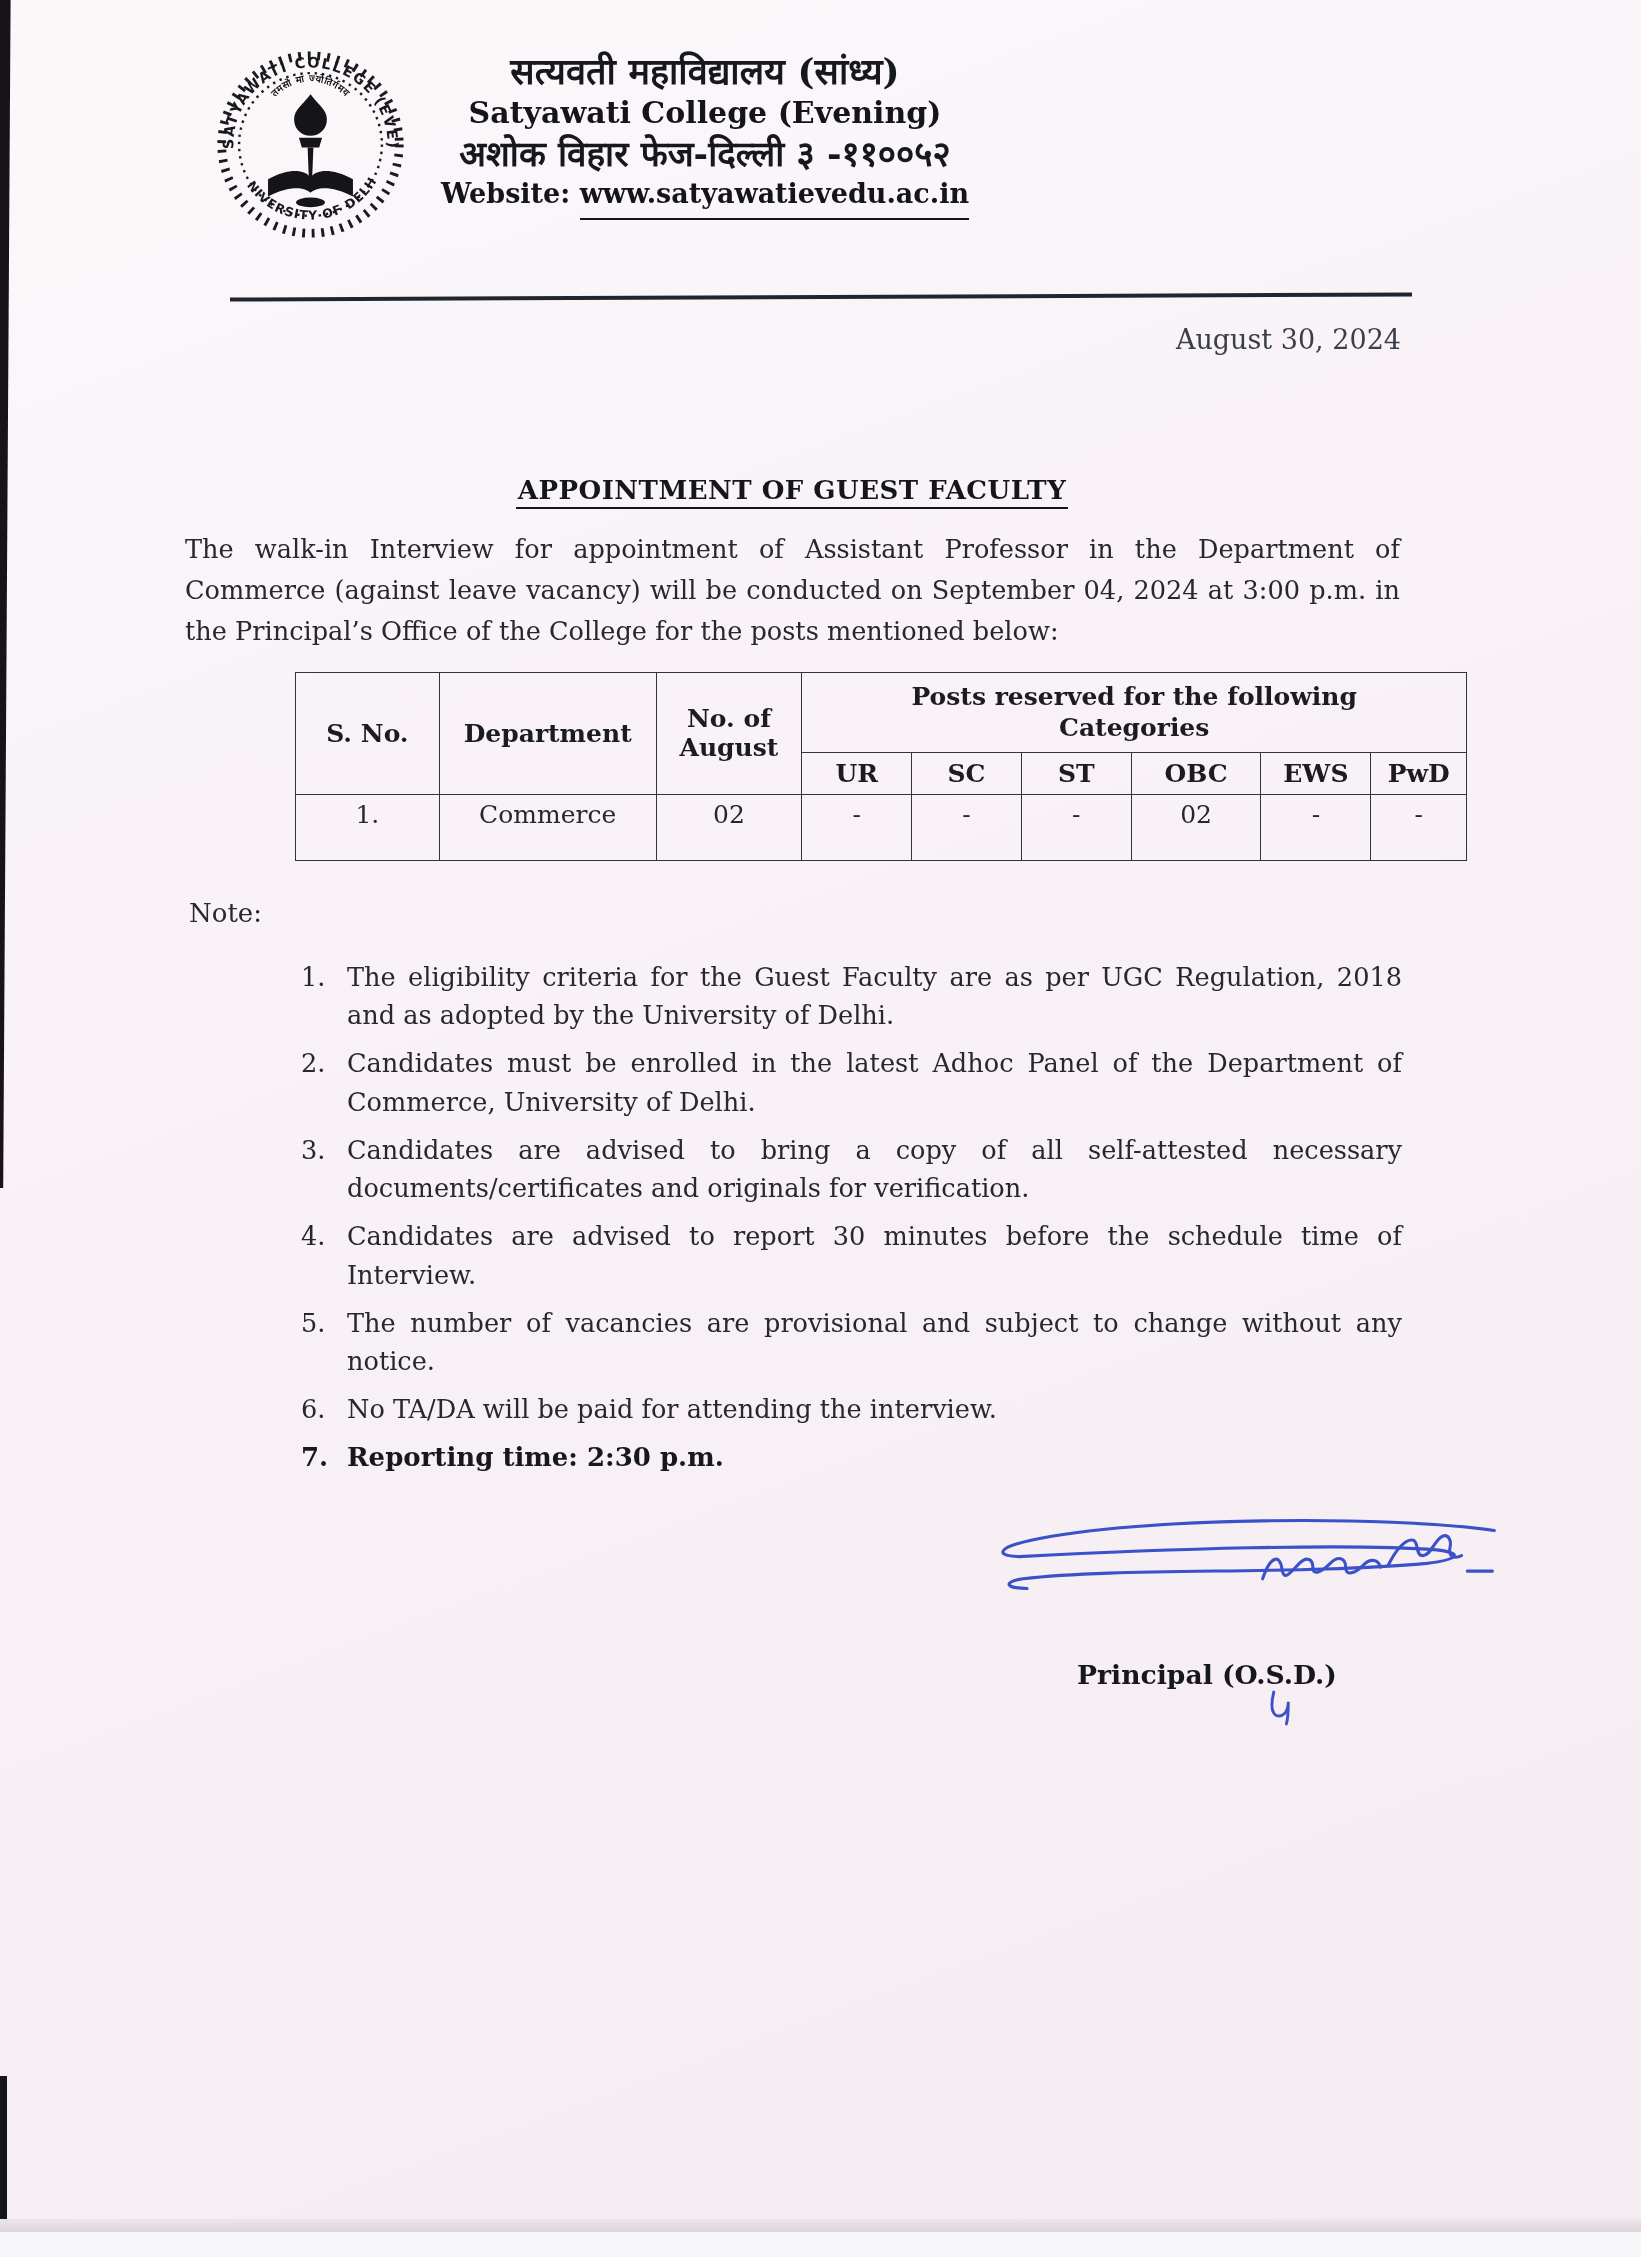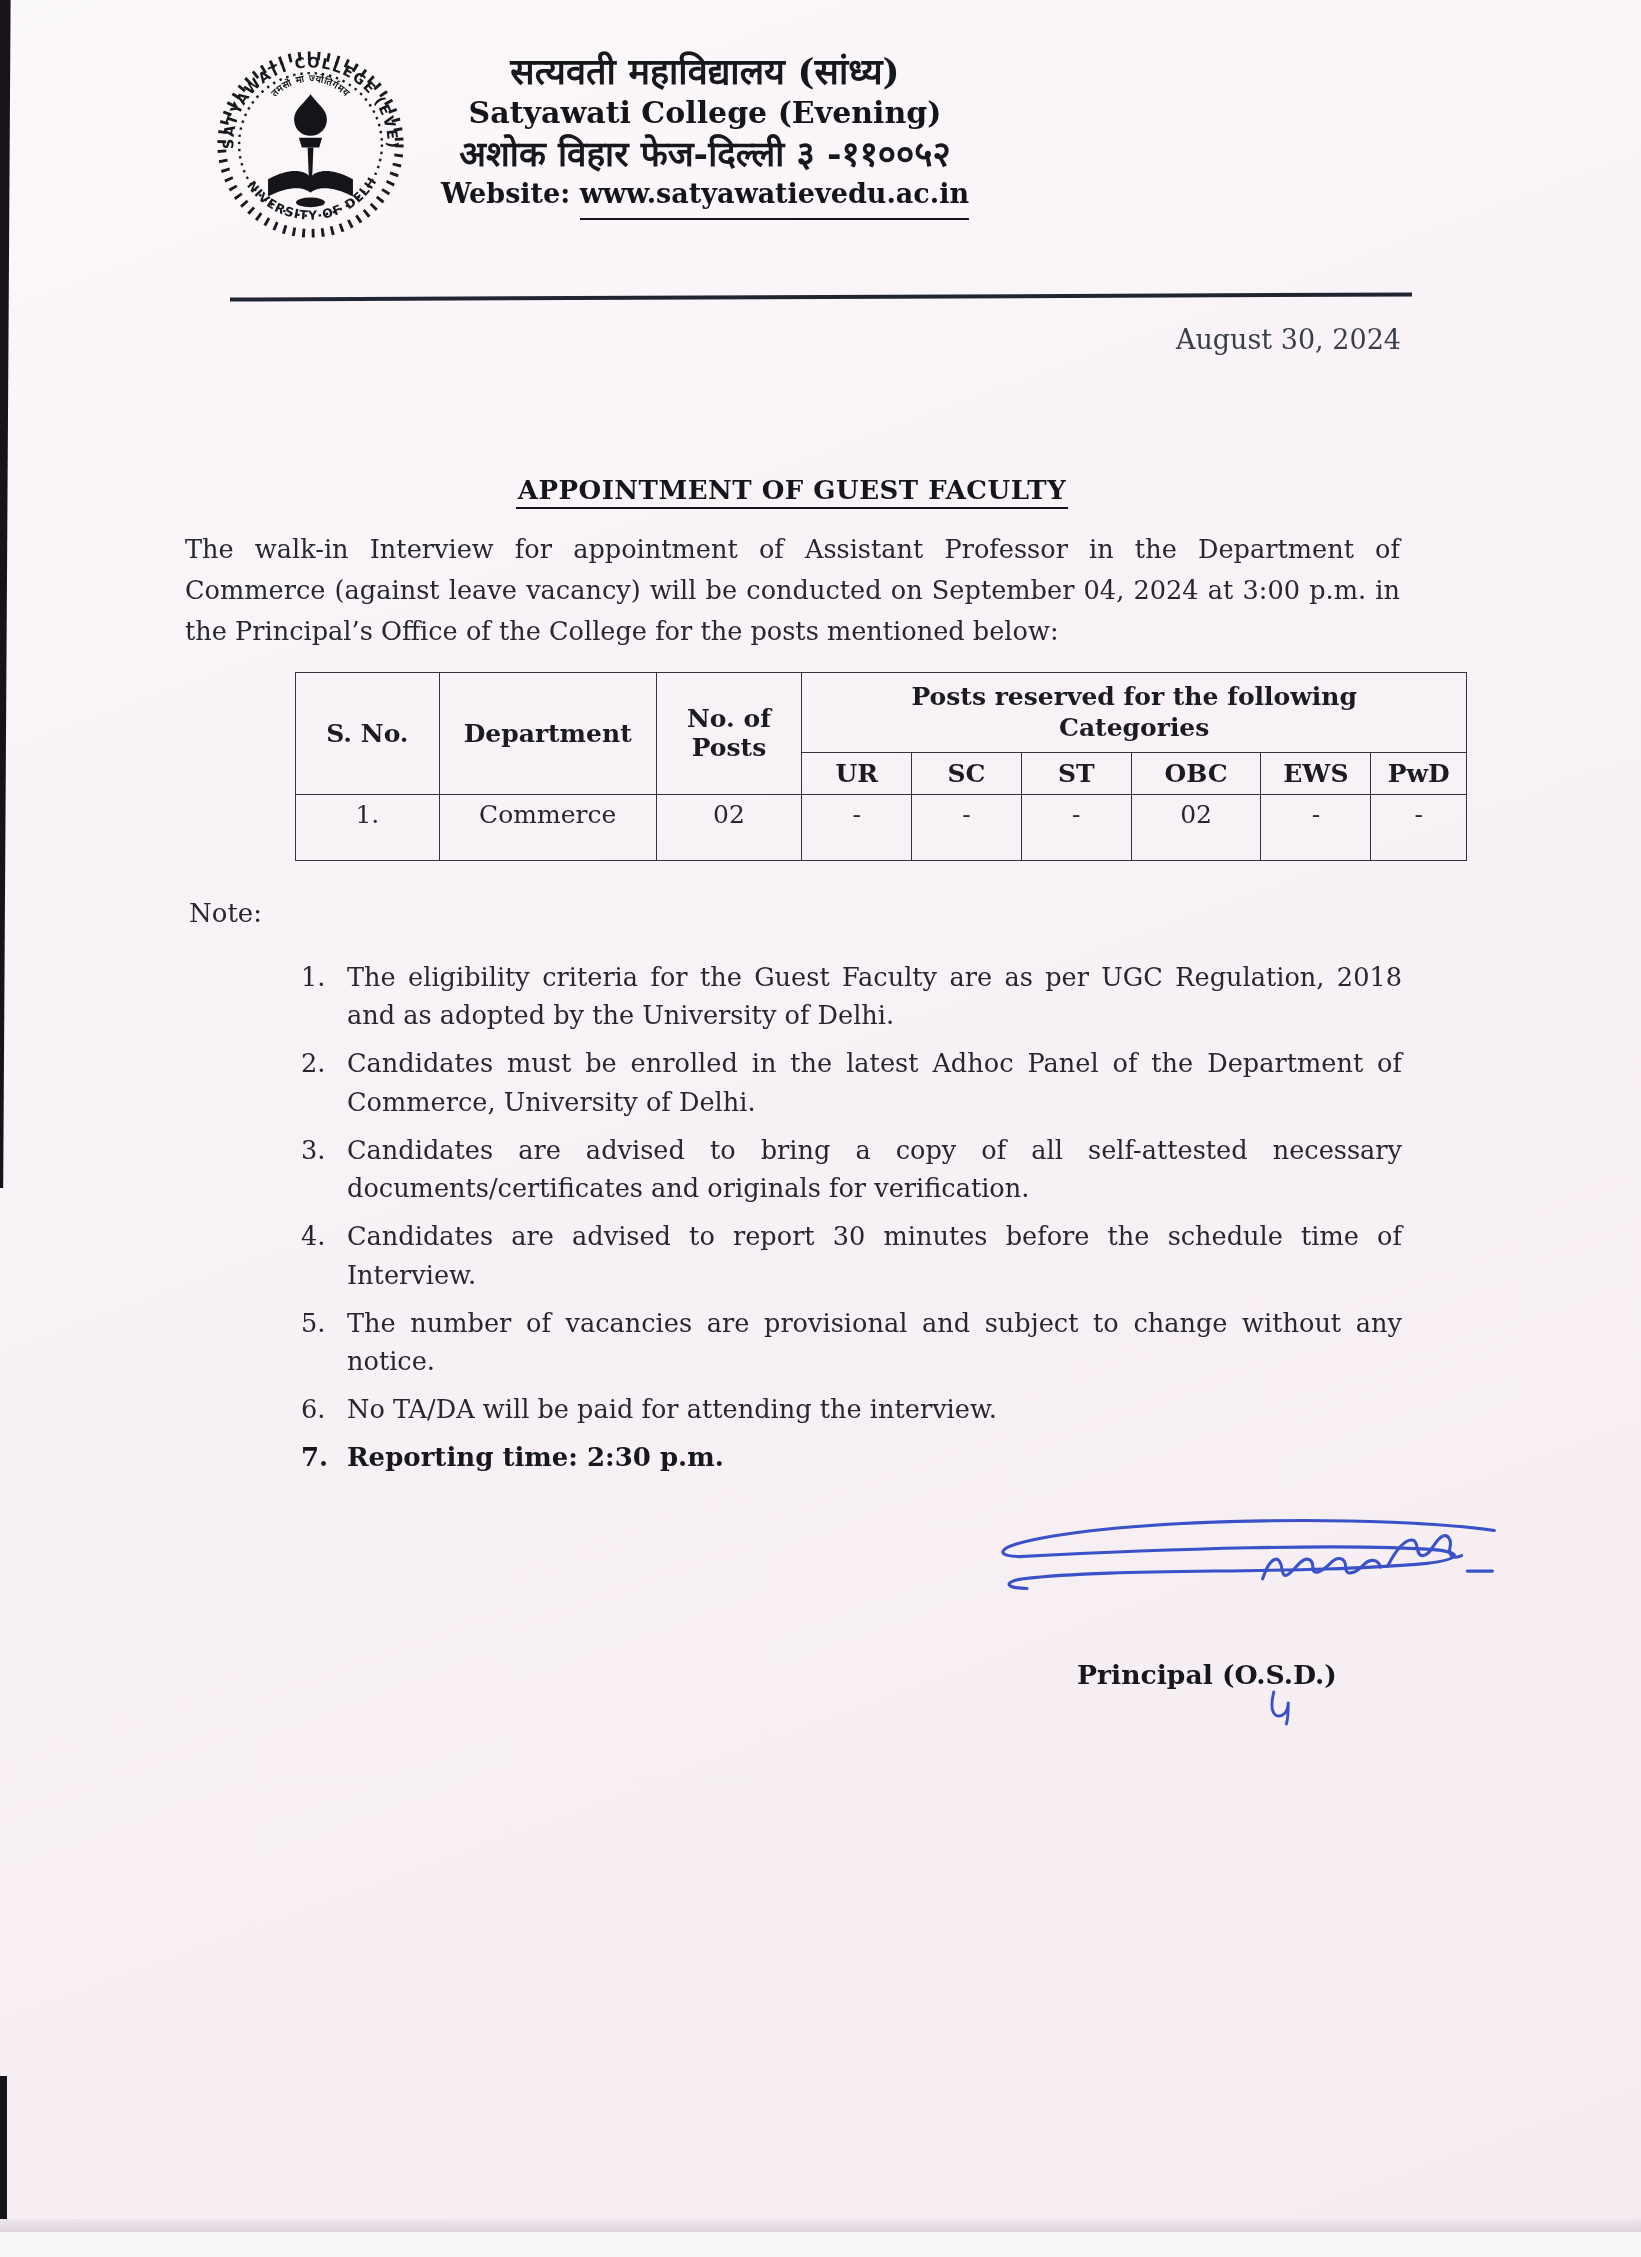--- a/index.html
+++ b/index.html
@@ -124,21 +124,21 @@
     <span>APPOINTMENT OF GUEST FACULTY</span>
   </div>
 
   <p class="intro">The walk-in Interview for appointment of Assistant Professor in the Department of Commerce (against leave vacancy) will be conducted on September 04, 2024 at 3:00 p.m. in the Principal’s Office of the College for the posts mentioned below:</p>
 
   <table class="vtable">
     <tbody>
         <tr>
       <th class="c-sno" rowspan="2">S. No.</th>
       <th class="c-dept" rowspan="2">Department</th>
-      <th class="c-posts" rowspan="2">No. of Posts</th>
+      <th class="c-posts" rowspan="2">No. of August</th>
       <th class="group-head" colspan="6">Posts reserved for the following Categories</th>
     </tr>
     <tr class="sub-head">
       <th class="c-ur">UR</th>
       <th class="c-sc">SC</th>
       <th class="c-st">ST</th>
       <th class="c-obc">OBC</th>
       <th class="c-ews">EWS</th>
       <th class="c-pwd">PwD</th>
     </tr>

